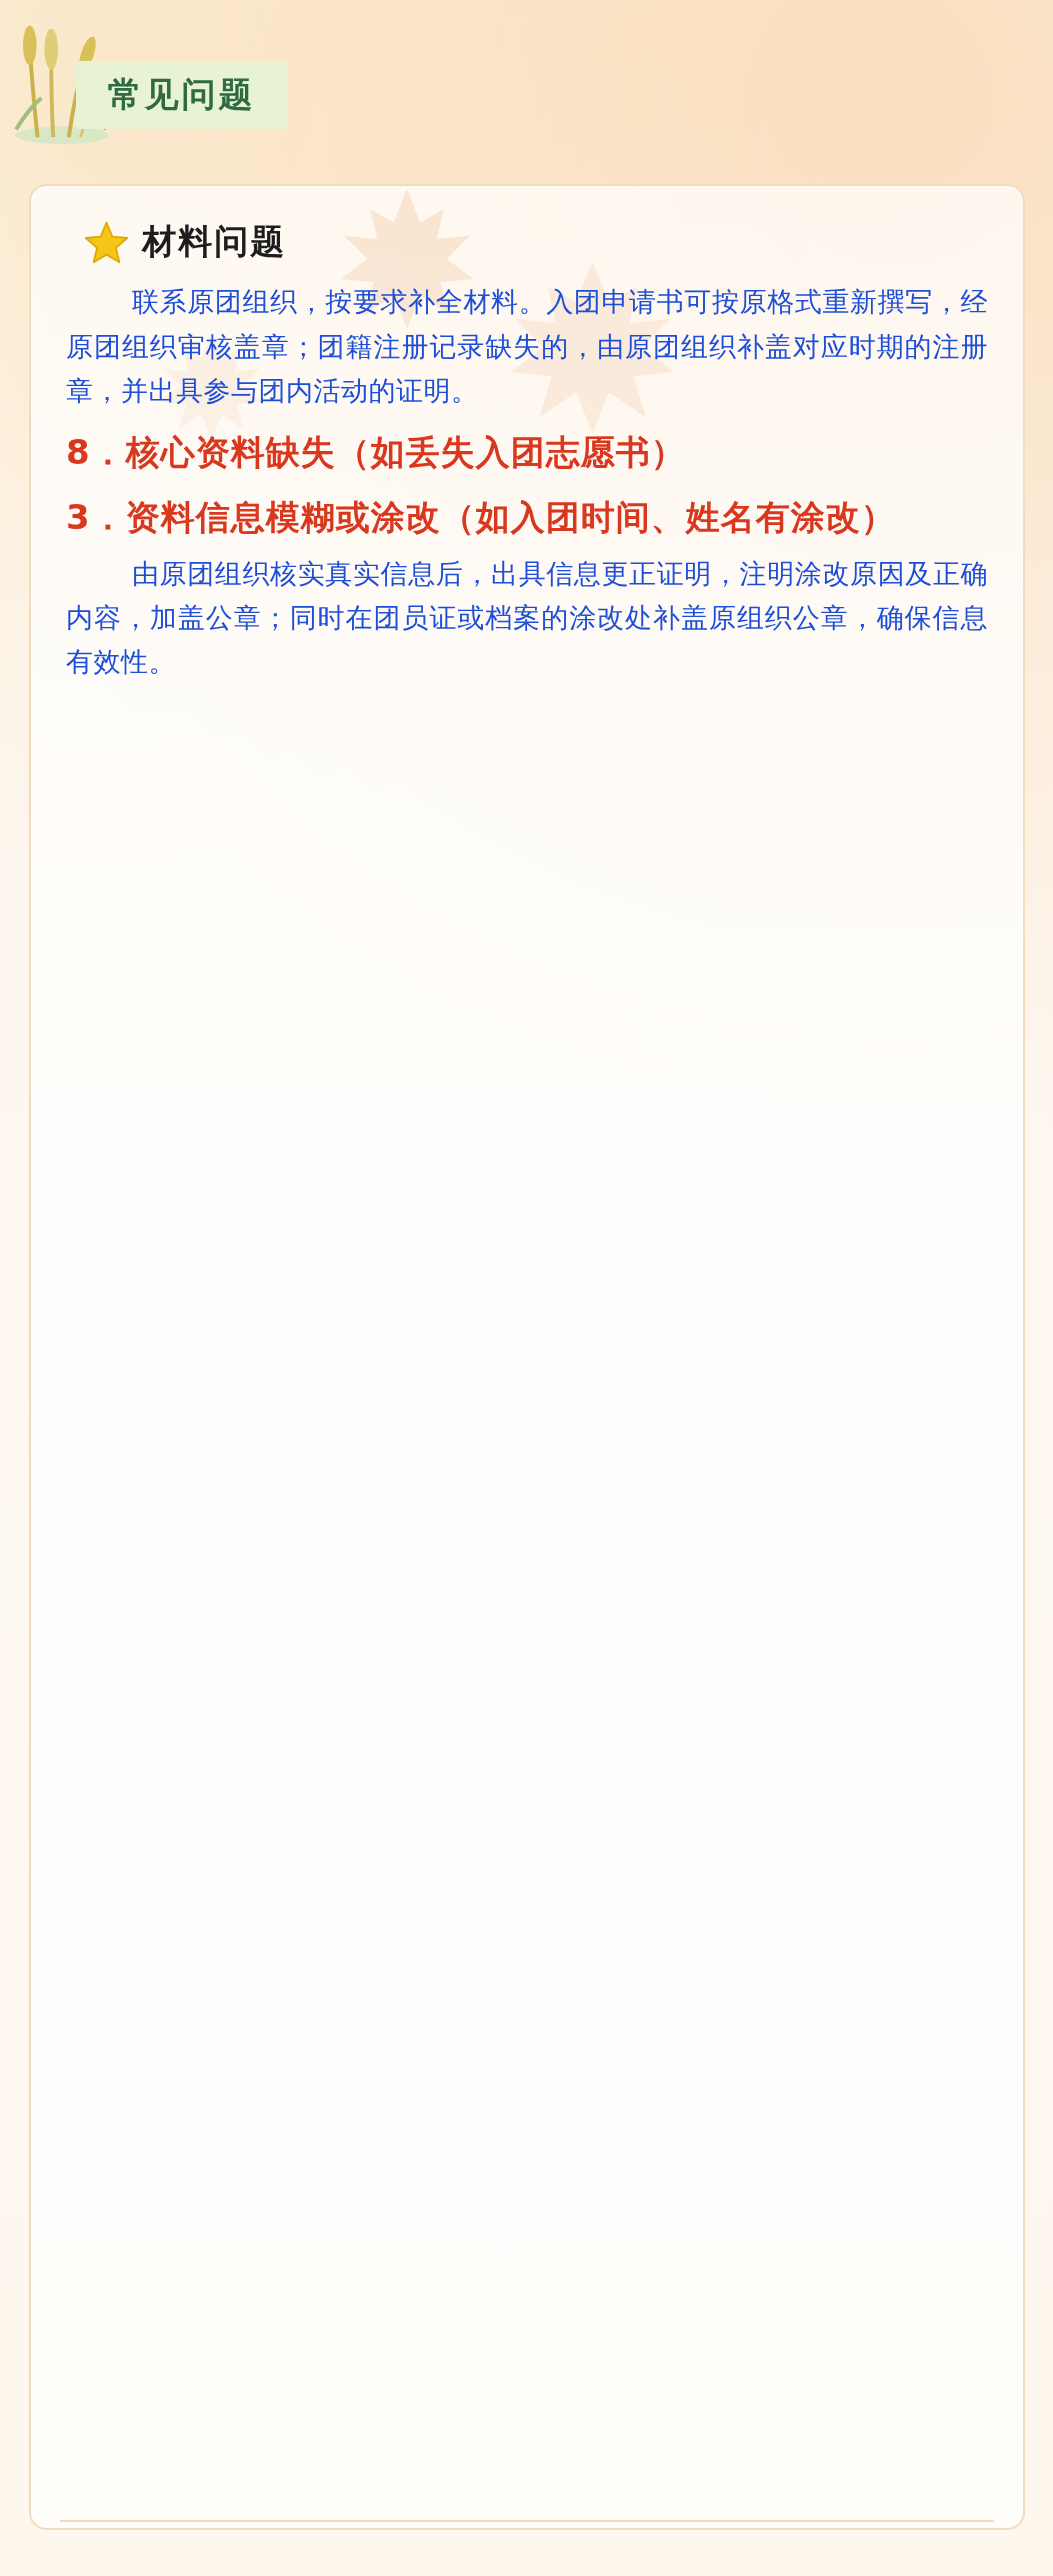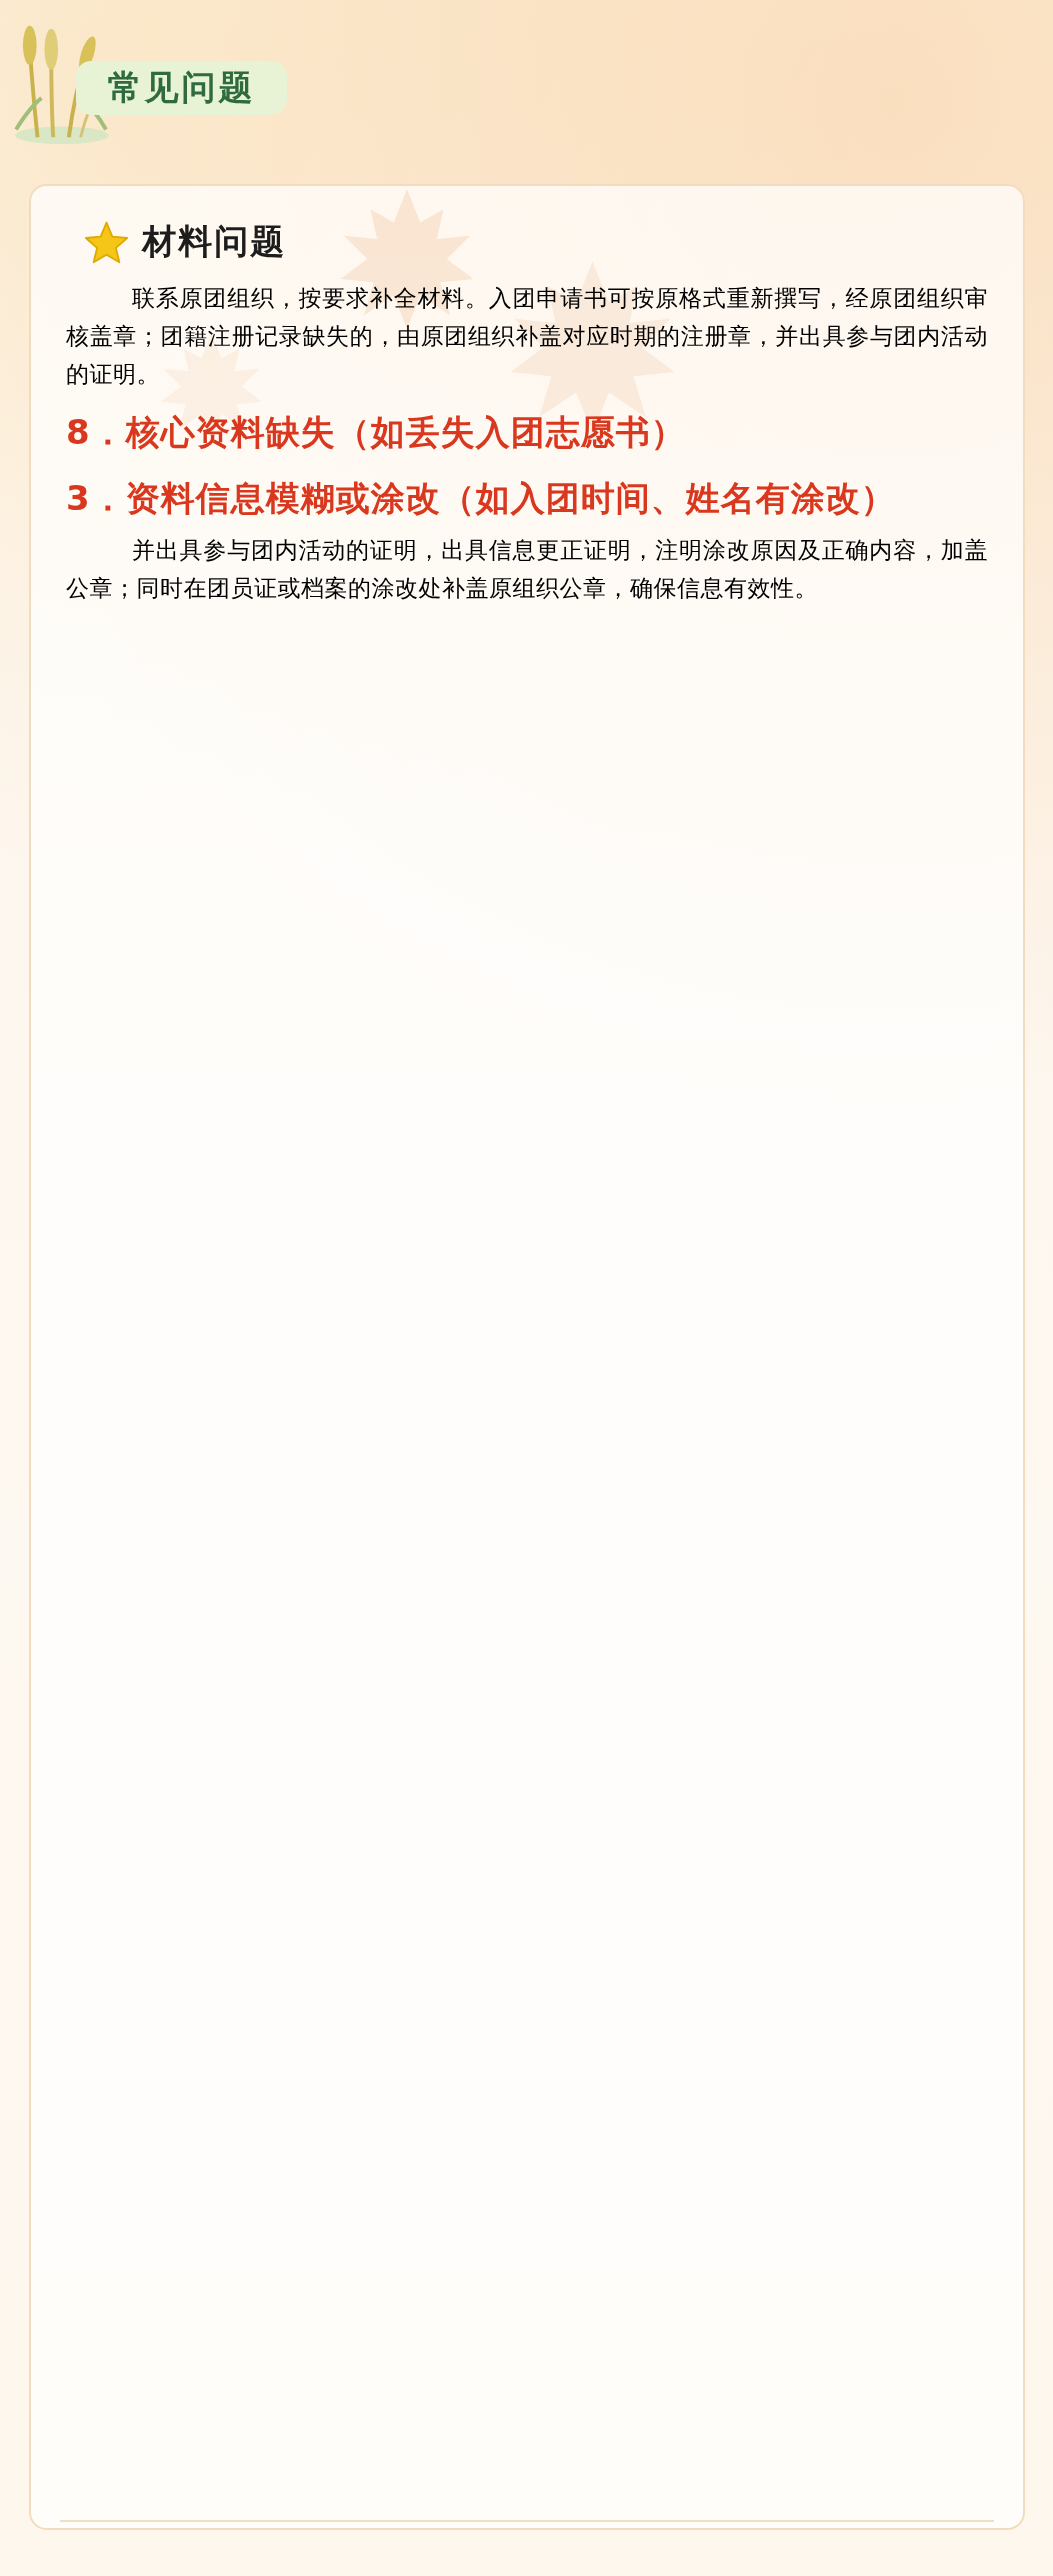--- a/index.html
+++ b/index.html
@@ -39,23 +39,23 @@
   .header {
     position: relative;
     height: 176px;
   }
 
   .header-banner {
     position: absolute;
     left: 76px;
     top: 61px;
     width: 211px;
-    height: 54px;
+    height: 68px;
     background: #e8f3d6;
-    border-radius: 15px;
+    border-radius: 3px;
     display: flex;
     align-items: center;
     justify-content: center;
   }
   .header-title {
     font-size: 34px;
     font-weight: bold;
     letter-spacing: 2.9px;
     color: #2f6b3f;
     font-family: "DejaVu Sans", "Liberation Sans", sans-serif;
@@ -121,22 +121,22 @@
     font-size: 34px;
     font-weight: bold;
     line-height: 1.52;
     letter-spacing: 1px;
     margin: 13.7px 0 7.8px 0;
     font-family: "DejaVu Sans", "Liberation Sans", sans-serif;
     text-align: justify;
   }
 
   .a-body {
-    color: #000000;
-    font-size: 23px;
+    color: #1d4ed8;
+    font-size: 27px;
     line-height: 1.64;
     letter-spacing: 0.5px;
     text-indent: 66px;
     margin: 0 0 5.9px 0;
     text-align: justify;
     font-family: "DejaVu Sans", "Liberation Sans", sans-serif;
   }
 
   .bottom-rule {
     position: absolute;
@@ -196,20 +196,20 @@
     <div class="qa-block">
       <div class="a-body">联系原团组织，按要求补全材料。入团申请书可按原格式重新撰写，经原团组织审核盖章；团籍注册记录缺失的，由原团组织补盖对应时期的注册章，并出具参与团内活动的证明。</div>
     </div>
 
     <div class="qa-block">
       <div class="q-title">8．核心资料缺失（如丢失入团志愿书）</div>
     </div>
 
     <div class="qa-block">
       <div class="q-title">3．资料信息模糊或涂改（如入团时间、姓名有涂改）</div>
-      <div class="a-body">并出具参与团内活动的证明，出具信息更正证明，注明涂改原因及正确内容，加盖公章；同时在团员证或档案的涂改处补盖原组织公章，确保信息有效性。</div>
+      <div class="a-body">由原团组织核实真实信息后，出具信息更正证明，注明涂改原因及正确内容，加盖公章；同时在团员证或档案的涂改处补盖原组织公章，确保信息有效性。</div>
     </div>
 
     <div class="bottom-rule"></div>
   </div>
 
 </div>
 
 
 </body></html>

